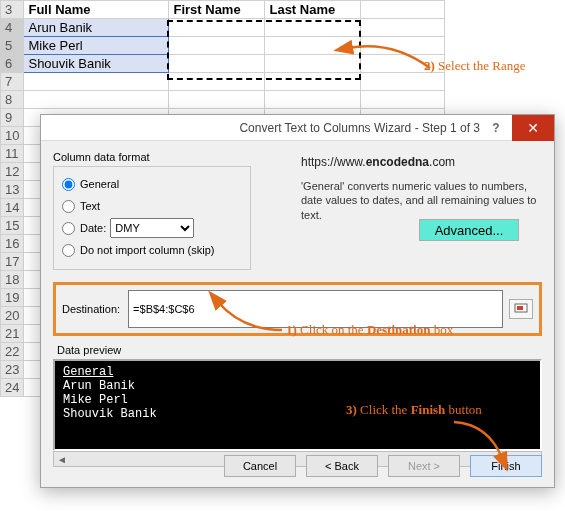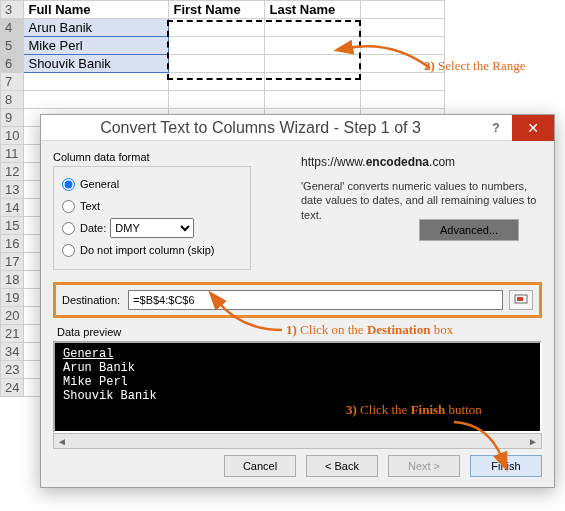--- a/index.html
+++ b/index.html
@@ -50,21 +50,21 @@
     border: 1px solid #a0a0a0;
     box-shadow: 0 4px 18px rgba(0,0,0,0.3);
   }
   .titlebar {
     height: 26px;
     background: #fff;
     border-bottom: 1px solid #dcdcdc;
     display: flex;
     align-items: center;
   }
-  .titlebar .title { flex: 1; text-align: center; font-size: 16px; color: #444; }
+  .titlebar .title { flex: 1; text-align: right; font-size: 12px; color: #444; }
   .titlebar .help { width: 32px; text-align: center; font-weight: bold; color: #666; cursor: pointer; }
   .titlebar .close {
     width: 42px; height: 26px;
     background: #c43018;
     color: #fff;
     display: flex; align-items: center; justify-content: center;
     font-size: 14px; cursor: pointer;
   }
   .dlg-body { padding: 10px 12px; }
   .intro { font-size: 11px; color: #333; margin-bottom: 6px; }
@@ -84,37 +84,37 @@
     position: absolute;
     left: 260px; top: 40px; width: 240px;
   }
   .url { font-size: 12px; color: #222; }
   .url b { font-weight: 700; }
   .desc { font-size: 11px; color: #333; margin-top: 10px; line-height: 1.3; }
   .adv-btn {
     position: absolute;
     left: 378px; top: 104px;
     width: 100px; height: 22px;
-    background: #737373;
+    background: #5eead4;
     border: 1px solid #adadad;
-    font-size: 11px;
+    font-size: 13px;
     cursor: pointer;
   }
   .dest-row {
     border: 3px solid #e98a2e;
     padding: 5px 6px;
     display: flex;
     align-items: center;
     margin-top: 12px;
     background: #f0f0f0;
   }
   .dest-row label { font-size: 11px; margin-right: 8px; }
   .dest-row input[type=text]{
     flex: 1;
-    height: 20px;
+    height: 38px;
     border: 1px solid #7a7a7a;
     padding: 0 4px;
     font-size: 11px;
     font-family: inherit;
   }
   .dest-pick {
     width: 24px; height: 20px;
     border: 1px solid #adadad;
     margin-left: 6px;
     background: #f7f7f7;
@@ -299,21 +299,21 @@
         <td></td>
       </tr>
   <tr>
         <td class="rh">21</td>
         <td></td>
         <td></td>
         <td></td>
         <td></td>
       </tr>
   <tr>
-        <td class="rh">34</td>
+        <td class="rh">22</td>
         <td></td>
         <td></td>
         <td></td>
         <td></td>
       </tr>
   <tr>
         <td class="rh">23</td>
         <td></td>
         <td></td>
         <td></td>

